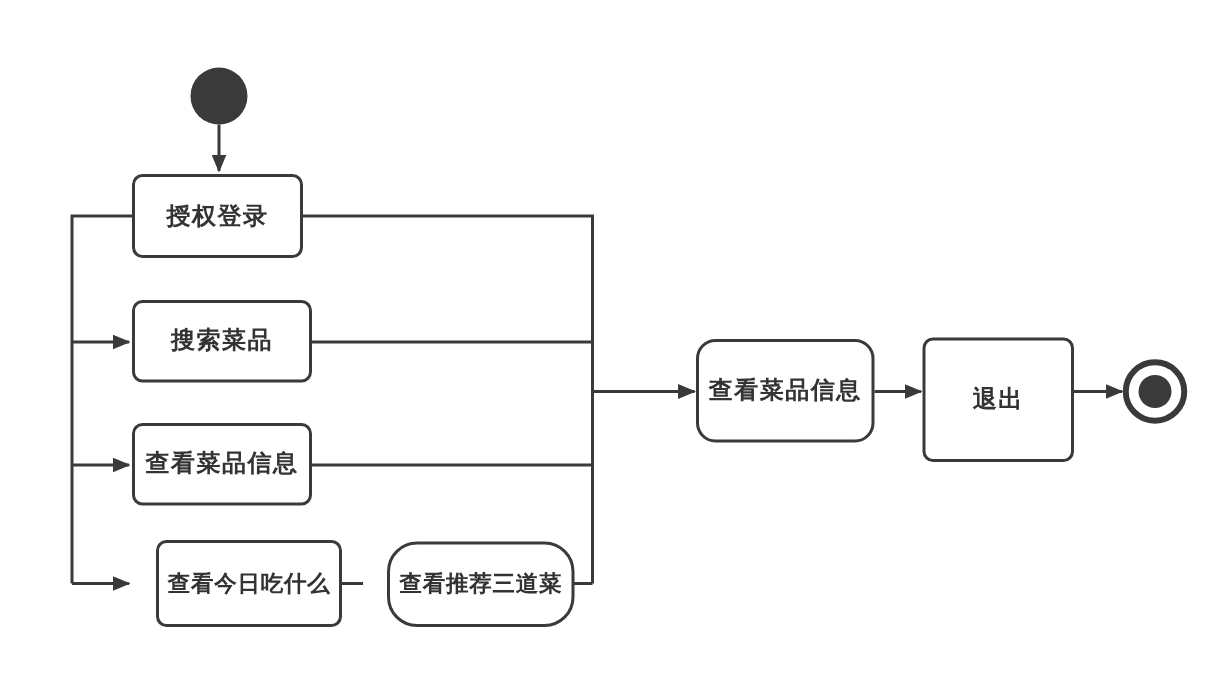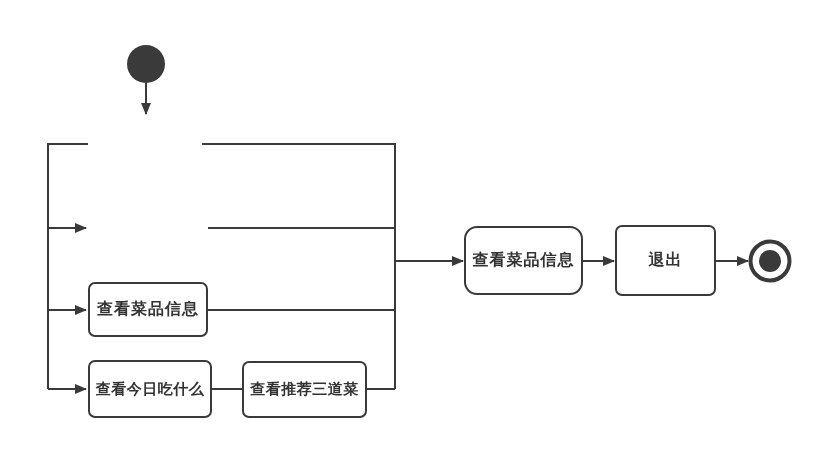--- a/index.html
+++ b/index.html
@@ -29,30 +29,30 @@
     border-radius: 7px;
     display: flex;
     align-items: center;
     justify-content: center;
     color: var(--text);
     font-weight: bold;
     font-size: 16px;
     letter-spacing: 1px;
     cursor: default;
   }
-  .activity-box.small-text { font-size: 15px; letter-spacing: 0.5px; }
+  .activity-box.small-text { font-size: 15px; letter-spacing: 0.5px; margin-left: 16px; }
 
   
   #box-authorize-login          { left:  88px; top: 116px; width: 114px; height: 56px; }
   #box-search-dishes            { left:  88px; top: 200px; width: 120px; height: 55px; }
   #box-hot-recommendations      { left:  88px; top: 282px; width: 120px; height: 55px; }
   #box-today-what-to-eat        { left:  88px; top: 360px; width: 124px; height: 58px; }
-  #box-recommended-three-dishes { left: 242px; top: 361px; width: 125px; height: 57px; }
+  #box-recommended-three-dishes { left: 242px; top: 361px; width: 125px; height: 57px; border-radius: 20px; }
   #box-view-dish-info           { left: 464px; top: 226px; width: 119px; height: 69px; border-radius: 13px; }
-  #box-exit                     { left: 615px; top: 225px; width: 101px; height: 71px; }
+  #box-exit                     { left: 615px; top: 225px; width: 101px; height: 83px; }
 </style>
 </head>
 <body>
 
 <div class="canvas">
 
   <svg class="edges-layer" width="821" height="450" viewBox="0 0 821 450" stroke="#3a3a3a" stroke-width="2" fill="none">
     <defs>
       <marker id="arrowhead" markerUnits="userSpaceOnUse" markerWidth="12" markerHeight="10" viewBox="0 0 12 10" refX="11" refY="5" orient="auto">
         <path d="M0,0 L12,5 L0,10 z" fill="#3a3a3a" stroke="none"></path>
@@ -78,21 +78,27 @@
     <line x1="395" y1="261" x2="463" y2="261" marker-end="url(#arrowhead)"></line>
     <line x1="583" y1="261" x2="614" y2="261" marker-end="url(#arrowhead)"></line>
     <line x1="716" y1="261" x2="748" y2="261" marker-end="url(#arrowhead)"></line>
 
     <g>
       <circle cx="770" cy="261" r="19.5" fill="#ffffff" stroke="#3a3a3a" stroke-width="4"></circle>
       <circle cx="770" cy="261" r="11" fill="#3a3a3a" stroke="none"></circle>
     </g>
   </svg>
 
+  <div class="activity-box" id="box-authorize-login">
+    <span>授权登录</span>
+  </div>
 
+  <div class="activity-box" id="box-search-dishes">
+    <span>搜索菜品</span>
+  </div>
 
   <div class="activity-box" id="box-hot-recommendations">
     <span>查看菜品信息</span>
   </div>
 
   <div class="activity-box small-text" id="box-today-what-to-eat">
     <span>查看今日吃什么</span>
   </div>
 
   <div class="activity-box small-text" id="box-recommended-three-dishes">

